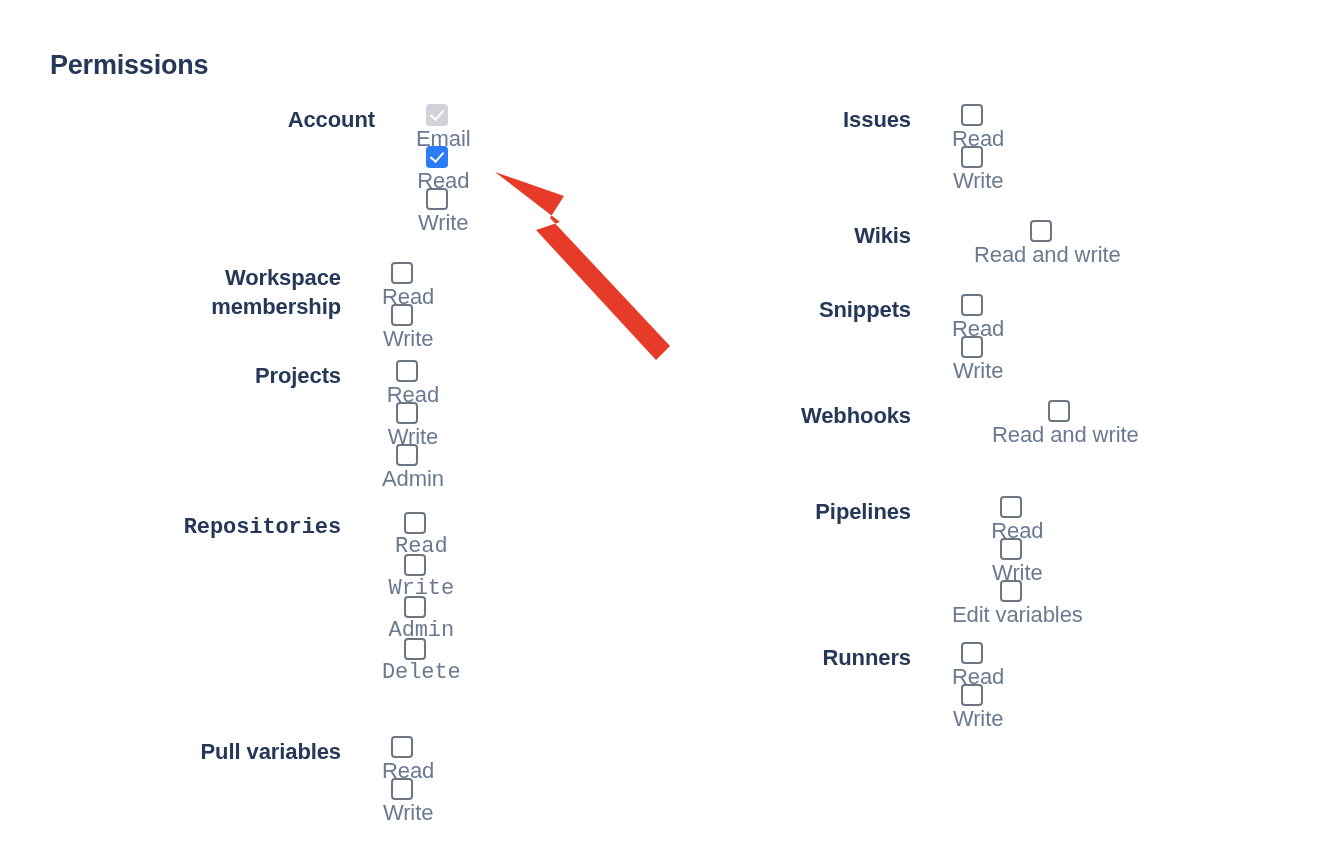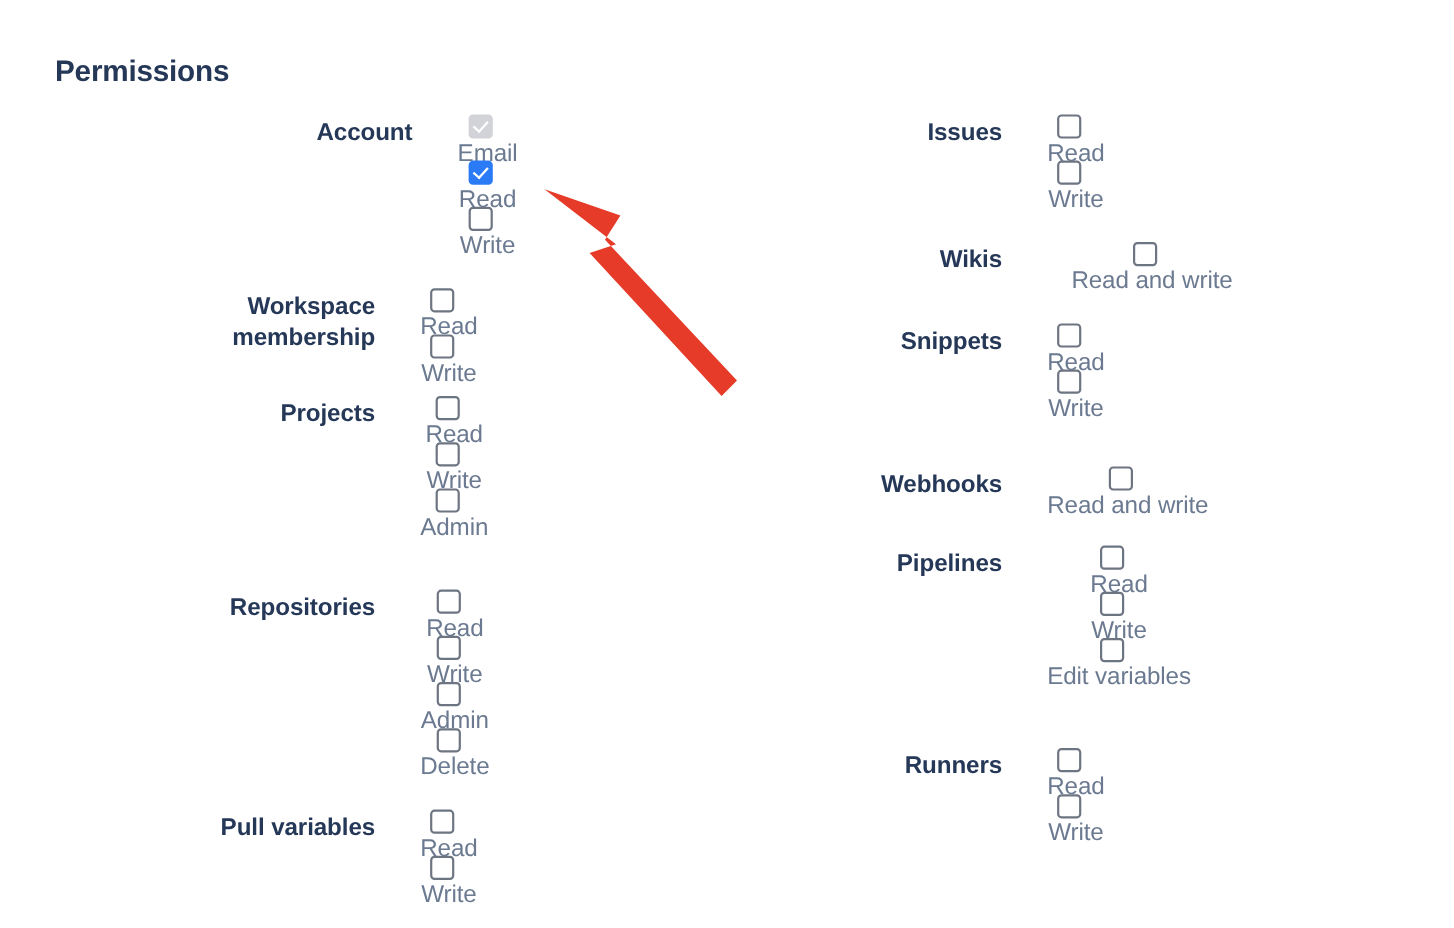--- a/index.html
+++ b/index.html
@@ -171,21 +171,21 @@
           <label class="option-row">
             <span class="checkbox"></span>
             <span class="option-label">Write</span>
           </label>
           <label class="option-row">
             <span class="checkbox"></span>
             <span class="option-label">Admin</span>
           </label>
         </div>
       </div>
-      <div class="perm-group" style="position: absolute; top: 432px;">
+      <div class="perm-group" style="position: absolute; top: 408px; font-family: Liberation Mono, monospace;">
         <div class="group-label">Repositories</div>
         <div class="option-list">
           <label class="option-row">
             <span class="checkbox"></span>
             <span class="option-label">Read</span>
           </label>
           <label class="option-row">
             <span class="checkbox"></span>
             <span class="option-label">Write</span>
           </label>
@@ -242,21 +242,21 @@
           <label class="option-row">
             <span class="checkbox"></span>
             <span class="option-label">Read</span>
           </label>
           <label class="option-row">
             <span class="checkbox"></span>
             <span class="option-label">Write</span>
           </label>
         </div>
       </div>
-      <div class="perm-group" style="position: absolute; top: 320px;">
+      <div class="perm-group" style="position: absolute; top: 296px; gap: 40px;">
         <div class="group-label">Webhooks</div>
         <div class="option-list">
           <label class="option-row">
             <span class="checkbox"></span>
             <span class="option-label">Read and write</span>
           </label>
         </div>
       </div>
       <div class="perm-group" style="position: absolute; top: 392px;">
         <div class="group-label">Pipelines</div>
@@ -268,21 +268,21 @@
           <label class="option-row">
             <span class="checkbox"></span>
             <span class="option-label">Write</span>
           </label>
           <label class="option-row">
             <span class="checkbox"></span>
             <span class="option-label">Edit variables</span>
           </label>
         </div>
       </div>
-      <div class="perm-group" style="position: absolute; top: 538px; margin-top: 38px;">
+      <div class="perm-group" style="position: absolute; top: 538px;">
         <div class="group-label">Runners</div>
         <div class="option-list">
           <label class="option-row">
             <span class="checkbox"></span>
             <span class="option-label">Read</span>
           </label>
           <label class="option-row">
             <span class="checkbox"></span>
             <span class="option-label">Write</span>
           </label>

